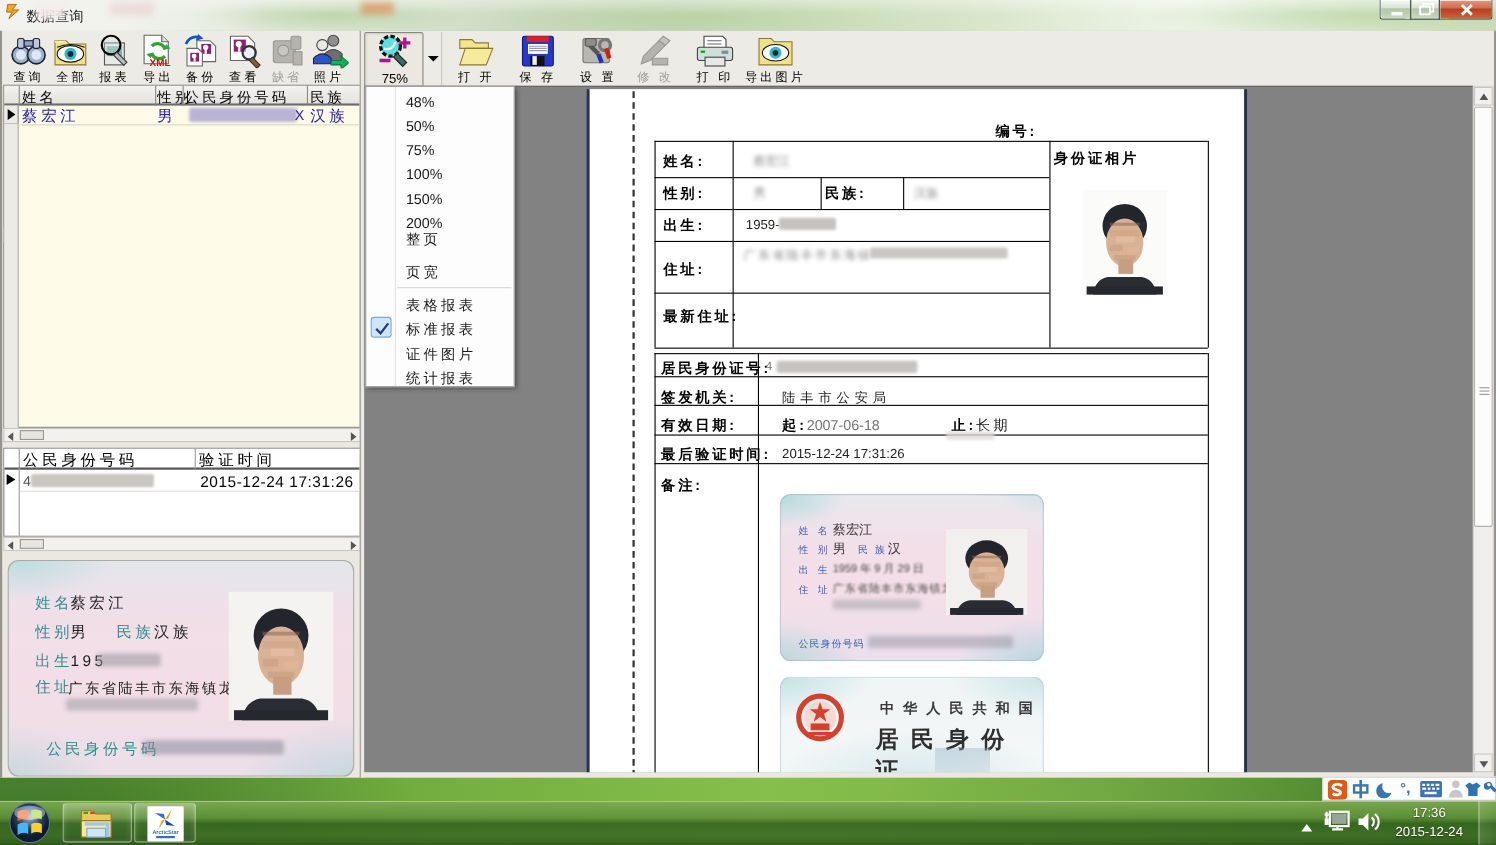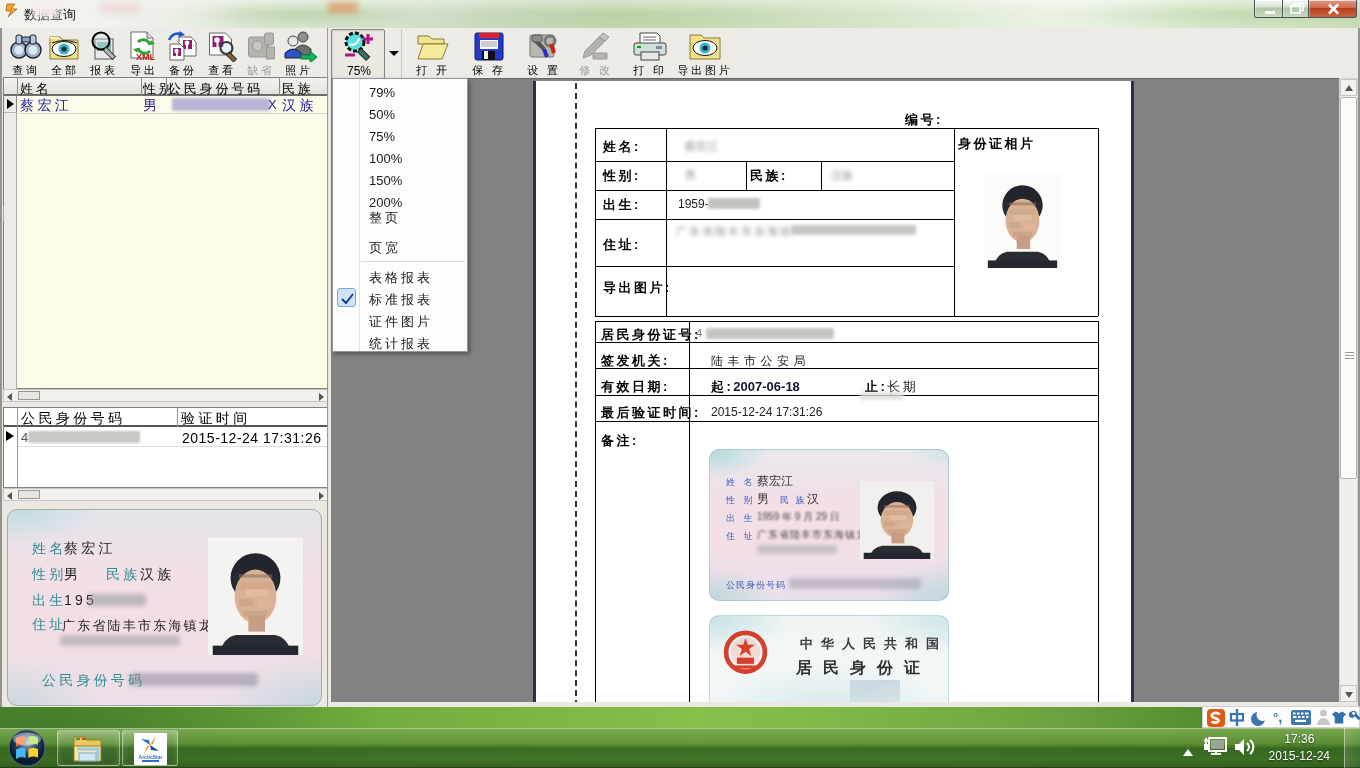--- a/index.html
+++ b/index.html
@@ -368,39 +368,39 @@
       <div class="rline" style="left:285px;top:80px;width:1px;height:29px"></div>
       <div class="rline" style="left:59px;top:240px;width:1px;height:385px"></div>
       <div class="rline" style="left:153px;top:240px;width:1px;height:385px"></div>
       <div class="rline" style="left:562px;top:240px;width:1px;height:385px"></div>
 
       <div class="rlab" style="left:67px;top:57px">姓名:</div>
       <div class="rlab" style="left:67px;top:86px">性别:</div>
       <div class="rlab" style="left:214px;top:86px">民族:</div>
       <div class="rlab" style="left:67px;top:115px">出生:</div>
       <div class="rlab" style="left:67px;top:155px">住址:</div>
-      <div class="rlab" style="left:67px;top:198px">导出图片:</div>
+      <div class="rlab" style="left:67px;top:198px">最新住址:</div>
       <div class="rlab" style="left:65px;top:245px">居民身份证号:</div>
       <div class="rlab" style="left:65px;top:271px">签发机关:</div>
       <div class="rlab" style="left:65px;top:297px">有效日期:</div>
       <div class="rlab" style="left:65px;top:323px">最后验证时间:</div>
       <div class="rlab" style="left:65px;top:351px">备注:</div>
       <div class="rlab" style="left:422px;top:54px">身份证相片</div>
 
       <div class="rval blur" style="left:149px;top:58px;font-size:11px">蔡宏江</div>
       <div class="rval blur" style="left:149px;top:87px;font-size:11px">男</div>
       <div class="rval blur" style="left:295px;top:87px;font-size:11px">汉族</div>
       <div class="rval" style="left:142px;top:116px">1959-</div>
       <div class="abs" style="left:172px;top:117px;width:52px;height:11px;background:#c4c2bf;border-radius:2px;filter:blur(1.5px)"></div>
       <div class="rval blur" style="left:140px;top:143px;font-size:11px;letter-spacing:2px">广东省陆丰市东海镇</div>
       <div class="abs" style="left:255px;top:144px;width:125px;height:10px;background:#c9c7c4;border-radius:2px;filter:blur(1.5px)"></div>
       <div class="abs" style="left:170px;top:247px;width:128px;height:11px;background:#c6c4c1;border-radius:2px;filter:blur(1.5px)"></div>
       <div class="rval" style="left:160px;top:246px;font-size:11px;color:#777">4</div>
       <div class="rval" style="left:175px;top:272px;letter-spacing:4.5px">陆丰市公安局</div>
-      <div class="rlab" style="left:175px;top:297px">起:<span style="font-weight:bold;color:#0f172a;letter-spacing:0">2007-06-18</span></div>
+      <div class="rlab" style="left:175px;top:297px">起:<span style="font-weight:normal;color:#737373;letter-spacing:0">2007-06-18</span></div>
       <div class="rlab" style="left:329px;top:297px">止:<span style="font-weight:normal;color:#222">长期</span></div>
       <div class="abs" style="left:324px;top:311px;width:44px;height:8px;background:#dddbd8;border-radius:2px;filter:blur(1.5px);opacity:.8"></div>
       <div class="rval" style="left:175px;top:324px">2015-12-24 17:31:26</div>
 
       <div class="abs" id="photo2" style="left:447px;top:95px;width:77px;height:95px"></div>
 
       <div class="abs" id="fcard" style="left:173px;top:368px;width:240px;height:152px;border-radius:10px;border:1px solid rgba(140,185,195,.55);
         background:
         radial-gradient(70px 35px at 2% 2%,rgba(150,212,210,.6),rgba(150,212,210,0) 75%),
         radial-gradient(110px 60px at 101% 102%,rgba(150,208,212,.6),rgba(150,208,212,0) 70%),
@@ -429,41 +429,41 @@
         radial-gradient(170px 60px at 50% 105%,rgba(175,215,220,.45),rgba(175,215,220,0) 80%),
         linear-gradient(180deg,#f0f4f5,#f5f8f8)">
         <svg class="abs" style="left:13px;top:12px" width="45" height="50" viewBox="0 0 58 60">
           <circle cx="29" cy="29" r="25" fill="none" stroke="#d5402c" stroke-width="6"></circle>
           <circle cx="29" cy="29" r="19" fill="#f3baae" fill-opacity=".45"></circle>
           <path d="M29 11l3 8.5h9l-7.3 5.5 2.8 9-7.5-5.5-7.5 5.5 2.8-9-7.3-5.5h9z" fill="#d5402c"></path>
           <rect x="18" y="36" width="22" height="8" fill="#d5402c"></rect>
           <rect x="15" y="46" width="28" height="4" fill="#d5402c"></rect>
         </svg>
         <div class="abs" style="left:90px;top:19px;font-size:13px;font-weight:bold;color:#3a3a3a;letter-spacing:8px">中华人民共和国</div>
-        <div class="abs" style="left:86px;top:42px;font-size:16px;font-weight:bold;color:#2f2f2f;letter-spacing:11px">居民身份证</div>
+        <div class="abs" style="left:86px;top:42px;font-size:21px;font-weight:bold;color:#2f2f2f;letter-spacing:11px">居民身份证</div>
         <div class="abs" style="left:140px;top:64px;width:50px;height:27px;background:linear-gradient(180deg,rgba(150,175,195,.4),rgba(150,175,195,.18))"></div>
       </div>
     </div>
       </div>
     <div id="vscroll" class="abs">
       <div class="abs" style="left:0;top:0;width:17px;height:17px;background:#f2f1ee;border:1px solid #c8c6c0">
           <div class="tri-u"></div>
         </div>
       <div class="abs" style="left:0;top:18px;width:17px;height:382px;background:#fcfcfb;border:1px solid #b5b3ad;border-radius:2px">
           <div style="position:absolute;left:4px;top:254px;width:9px;height:1px;background:#999;box-shadow:0 3px 0 #999,0 6px 0 #999"></div>
         </div>
       <div class="abs" style="left:0;top:606px;width:17px;height:17px;background:#f2f1ee;border:1px solid #c8c6c0">
           <div class="tri-d"></div>
         </div>
     </div>
   </div>
   <div id="vsep" class="abs"></div>
   <div id="menu" class="abs">
     <div class="gut"></div>
-    <div class="mi" style="top:6px">79%</div>
+    <div class="mi" style="top:6px">48%</div>
     <div class="mi" style="top:28px">50%</div>
     <div class="mi" style="top:50px">75%</div>
     <div class="mi" style="top:72px">100%</div>
     <div class="mi" style="top:94px">150%</div>
     <div class="mi" style="top:116px">200%</div>
     <div class="mi" style="top:130px;letter-spacing:3px">整页</div>
     <div class="mi" style="top:160px;letter-spacing:3px">页宽</div>
     <div class="msep" style="top:182px"></div>
     <div class="mi" style="top:190px;letter-spacing:3px">表格报表</div>
     <div class="mi" style="top:212px;letter-spacing:3px">标准报表</div>

